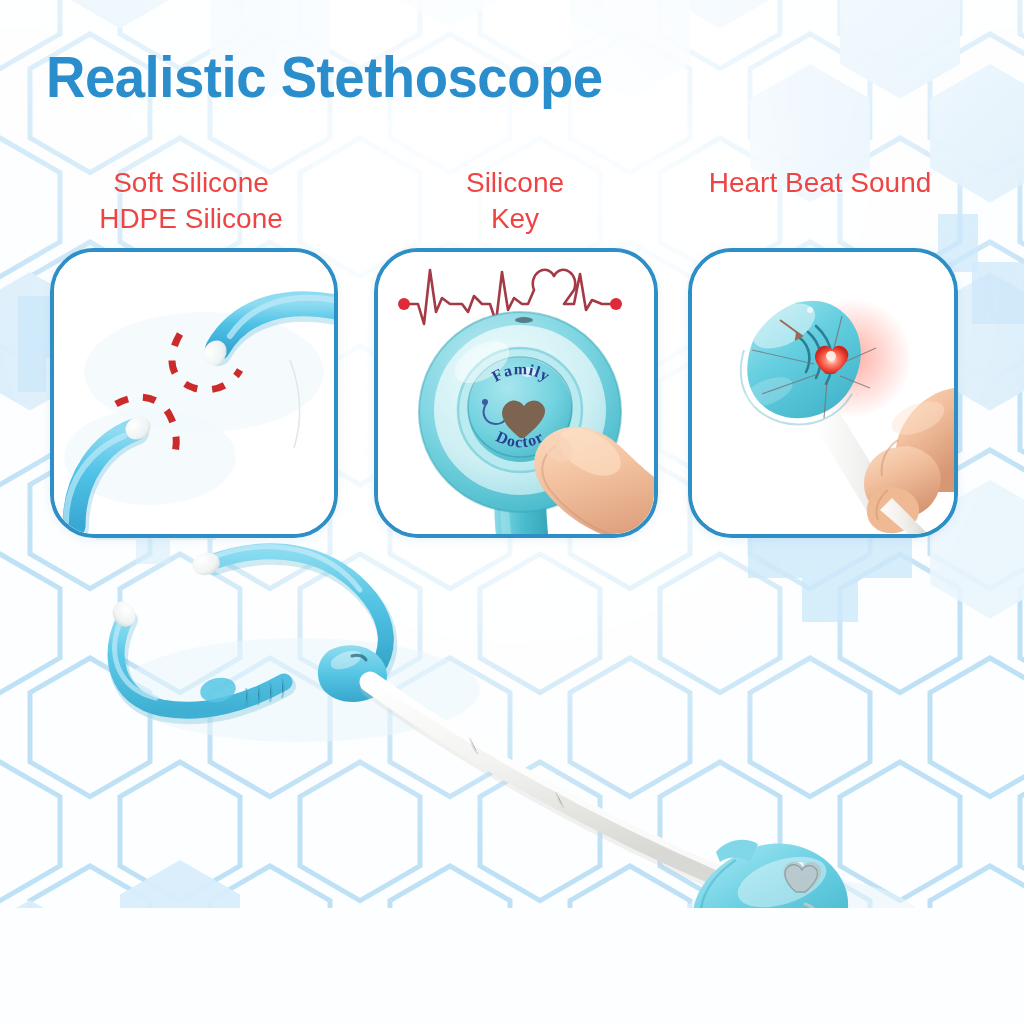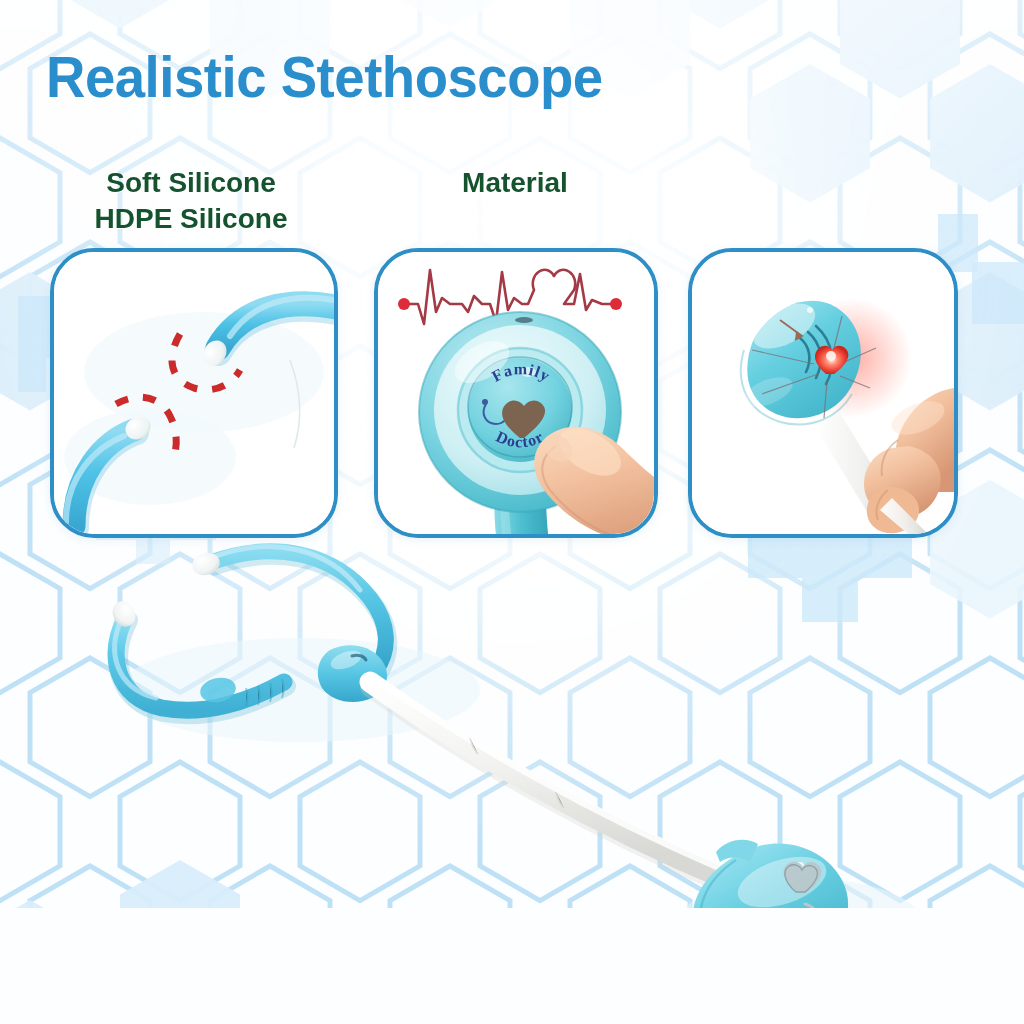--- a/index.html
+++ b/index.html
@@ -26,22 +26,22 @@
     color:#2a8ecd;
     letter-spacing:-0.5px;
     transform:scaleX(.94);transform-origin:left top;
     text-shadow:0 1px 0 rgba(255,255,255,.6);
     white-space:nowrap;
   }
 
   
   .cap{
     position:absolute;z-index:8;text-align:center;
-    font-size:28px;line-height:36px;font-weight:bold;
-    color:#14532d;
+    font-size:28px;line-height:36px;font-weight:normal;
+    color:#ef4444;
     text-shadow:0 1px 1px rgba(255,255,255,.85);
   }
   .cap .l2{display:block;}
   #cap1{left:36px;top:165px;width:310px;}
   #cap2{left:380px;top:165px;width:270px;}
   #cap3{left:665px;top:165px;width:310px;}
 
   
   .cross{position:absolute;z-index:3;opacity:.85;}
 
@@ -144,23 +144,25 @@
     <path d="M0 0 H120 V20 H74 V44 H40 V20 H0 Z" fill="#d8eefb" opacity=".75"></path>
   </svg>
 
   <div class="title">Realistic Stethoscope</div>
 
   <div class="cap" id="cap1">
     <span>Soft Silicone</span>
     <span class="l2">HDPE Silicone</span>
   </div>
   <div class="cap" id="cap2">
-    <span>Material</span>
+    <span>Silicone</span>
+    <span class="l2">Key</span>
   </div>
   <div class="cap" id="cap3">
+    <span>Heart Beat Sound</span>
   </div>
 
   <div class="panel" id="panel1">
     <svg viewBox="0 0 280 282">
       <defs>
         <linearGradient id="tubeG1" x1="0" y1="0" x2="0" y2="1">
           <stop offset="0%" stop-color="#8fdcf2"></stop>
           <stop offset="45%" stop-color="#4fc2e6"></stop>
           <stop offset="100%" stop-color="#38a8d2"></stop>
         </linearGradient>

